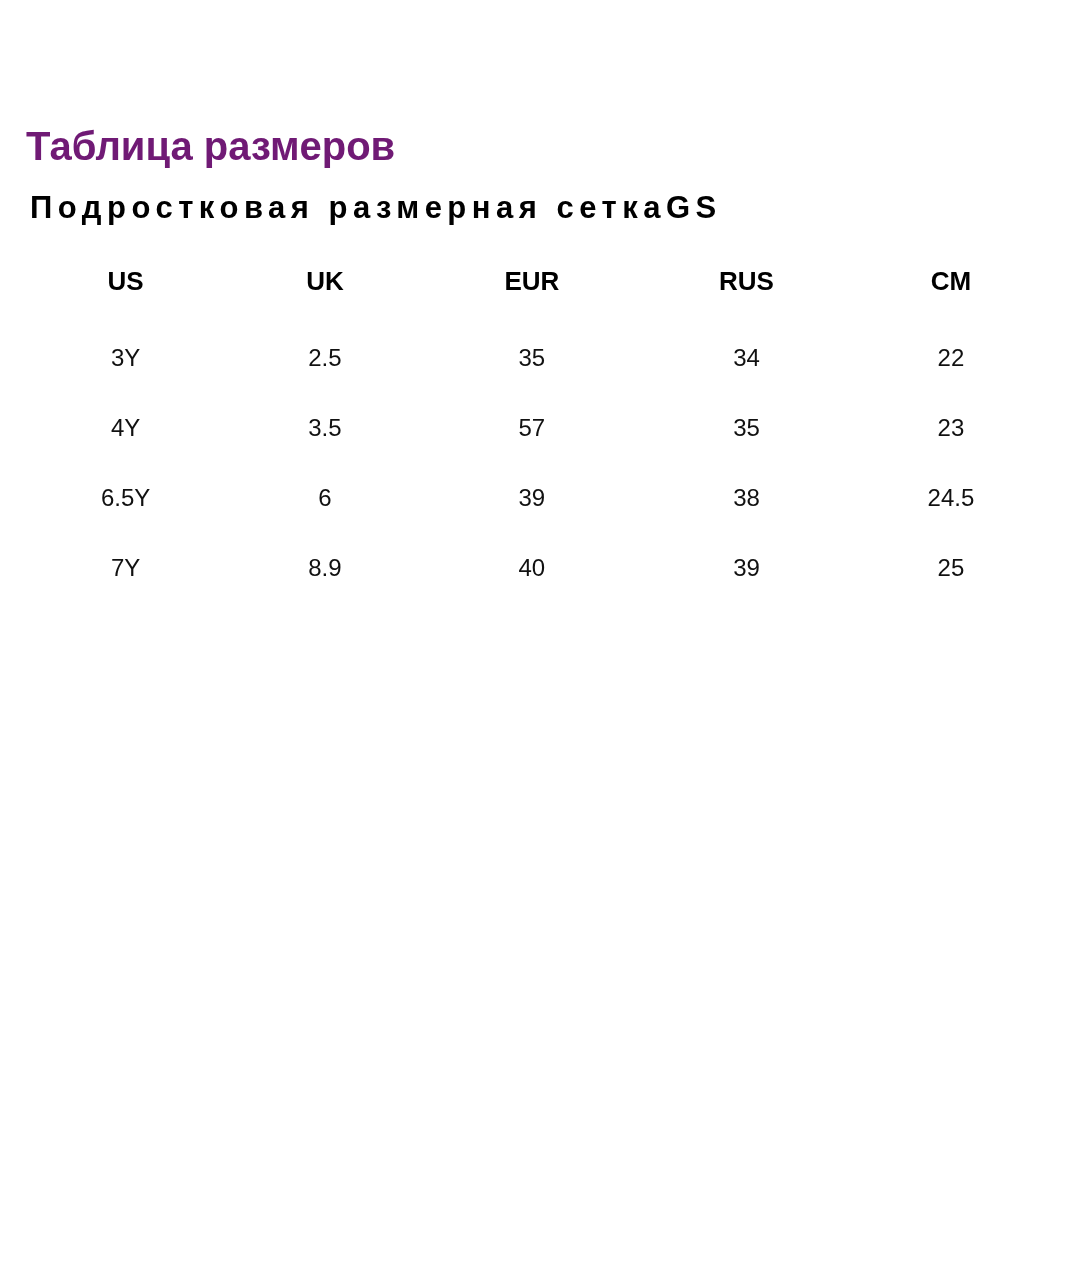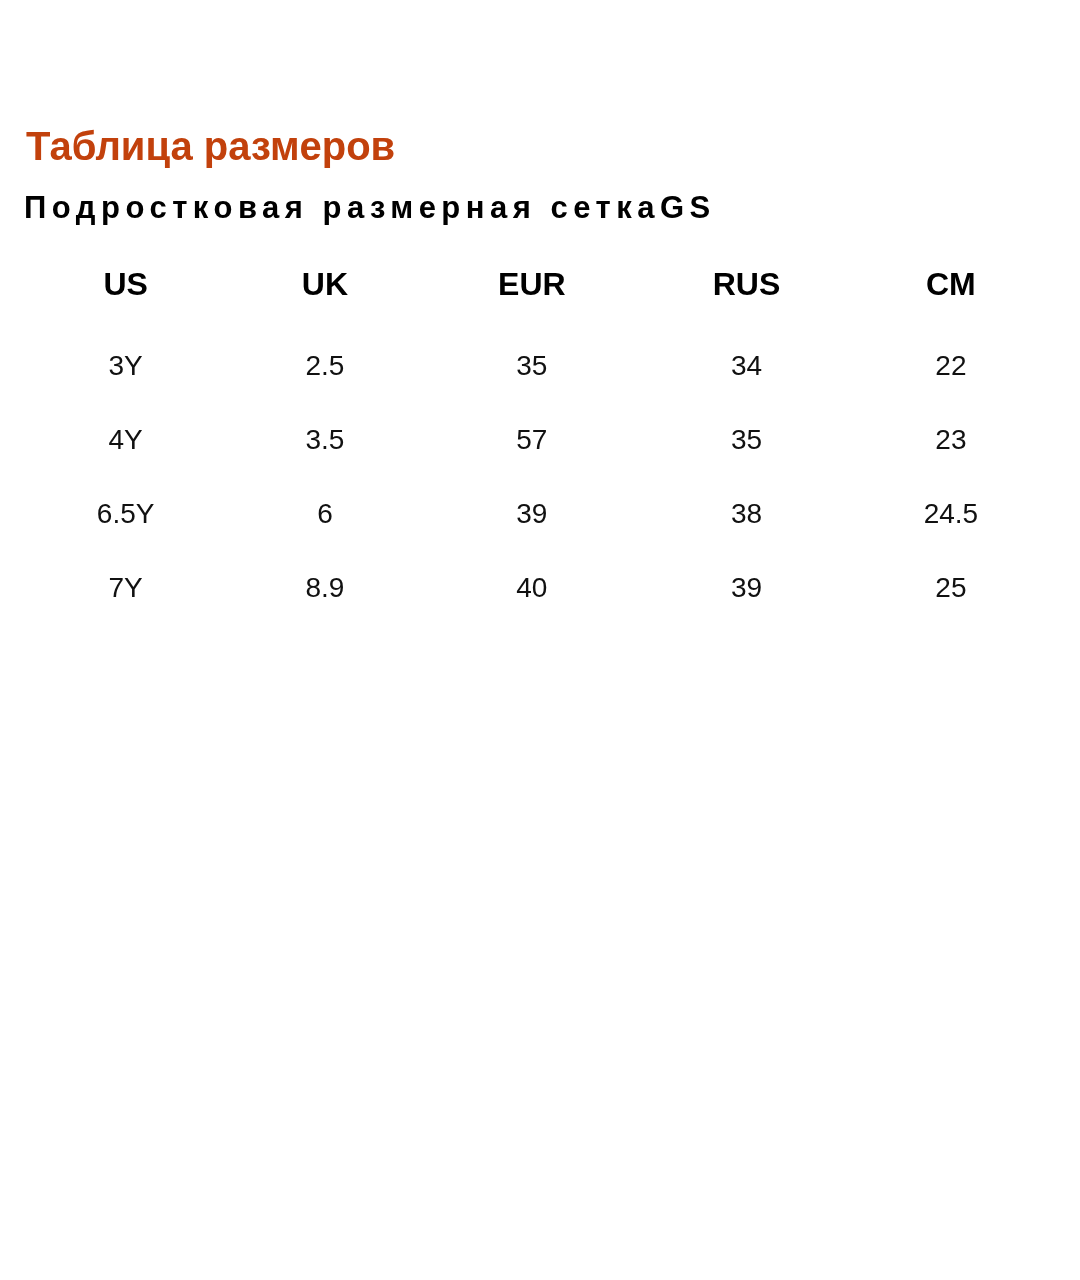--- a/index.html
+++ b/index.html
@@ -22,25 +22,25 @@
     box-sizing: border-box;
   }
   .title {
     position: absolute;
     left: 26px;
     top: 122px;
     font-size: 40px;
     font-weight: bold;
     letter-spacing: 0px;
     line-height: 48px;
-    color: #c2410c;
+    color: #701a75;
   }
   .subtitle {
     position: absolute;
-    left: 24px;
+    left: 30px;
     top: 188px;
     font-size: 31px;
     font-weight: bold;
     letter-spacing: 5.5px;
     line-height: 40px;
     color: #000000;
     white-space: nowrap;
     font-family: "Liberation Sans", sans-serif;
   }
   .table-wrap {
@@ -48,28 +48,28 @@
     left: 26px;
     top: 252px;
     width: 1022px;
   }
   table.size-table {
     width: 100%;
     border-collapse: collapse;
     table-layout: fixed;
   }
   table.size-table th {
-    font-size: 32px;
+    font-size: 26px;
     font-weight: bold;
     color: #000000;
     padding: 14px 0 26px 0;
     text-align: center;
   }
   table.size-table td {
-    font-size: 28px;
+    font-size: 24px;
     font-weight: normal;
     color: #111111;
     padding: 21px 0;
     text-align: center;
   }
   table.size-table col.c0 { width: 19.5%; }
   table.size-table col.c1 { width: 19.5%; }
   table.size-table col.c2 { width: 21%; }
   table.size-table col.c3 { width: 21%; }
   table.size-table col.c4 { width: 19%; }

